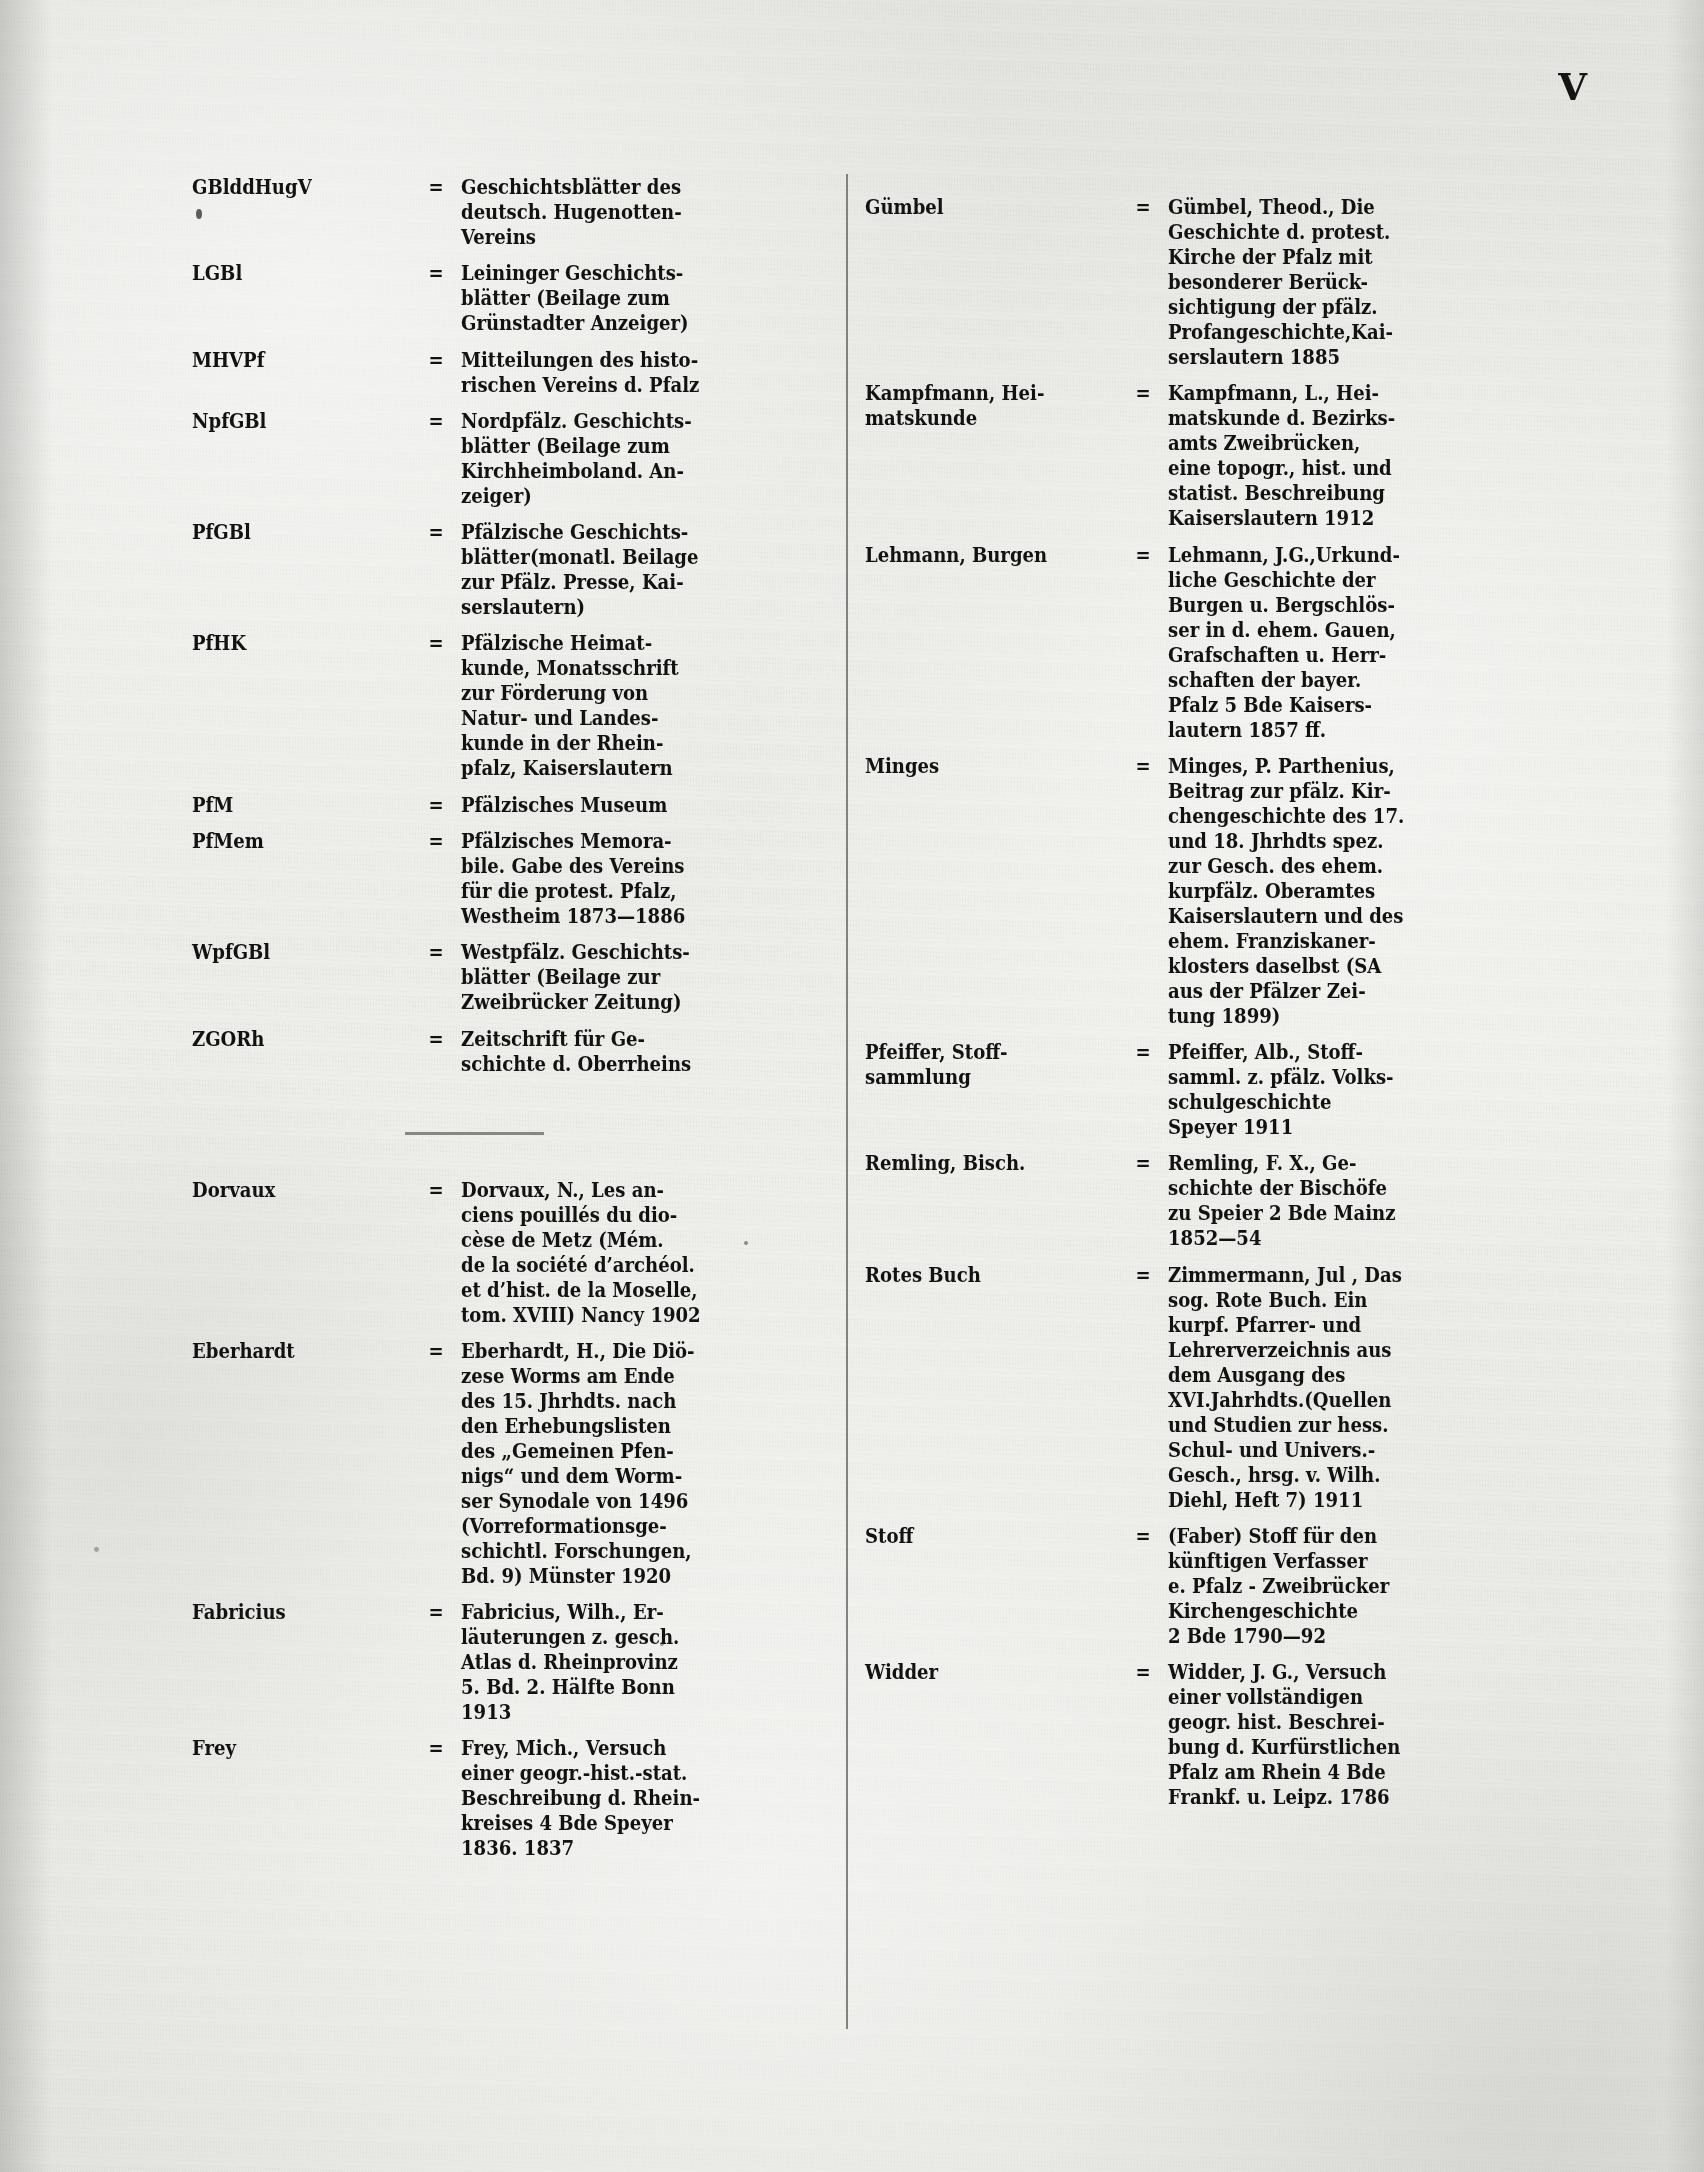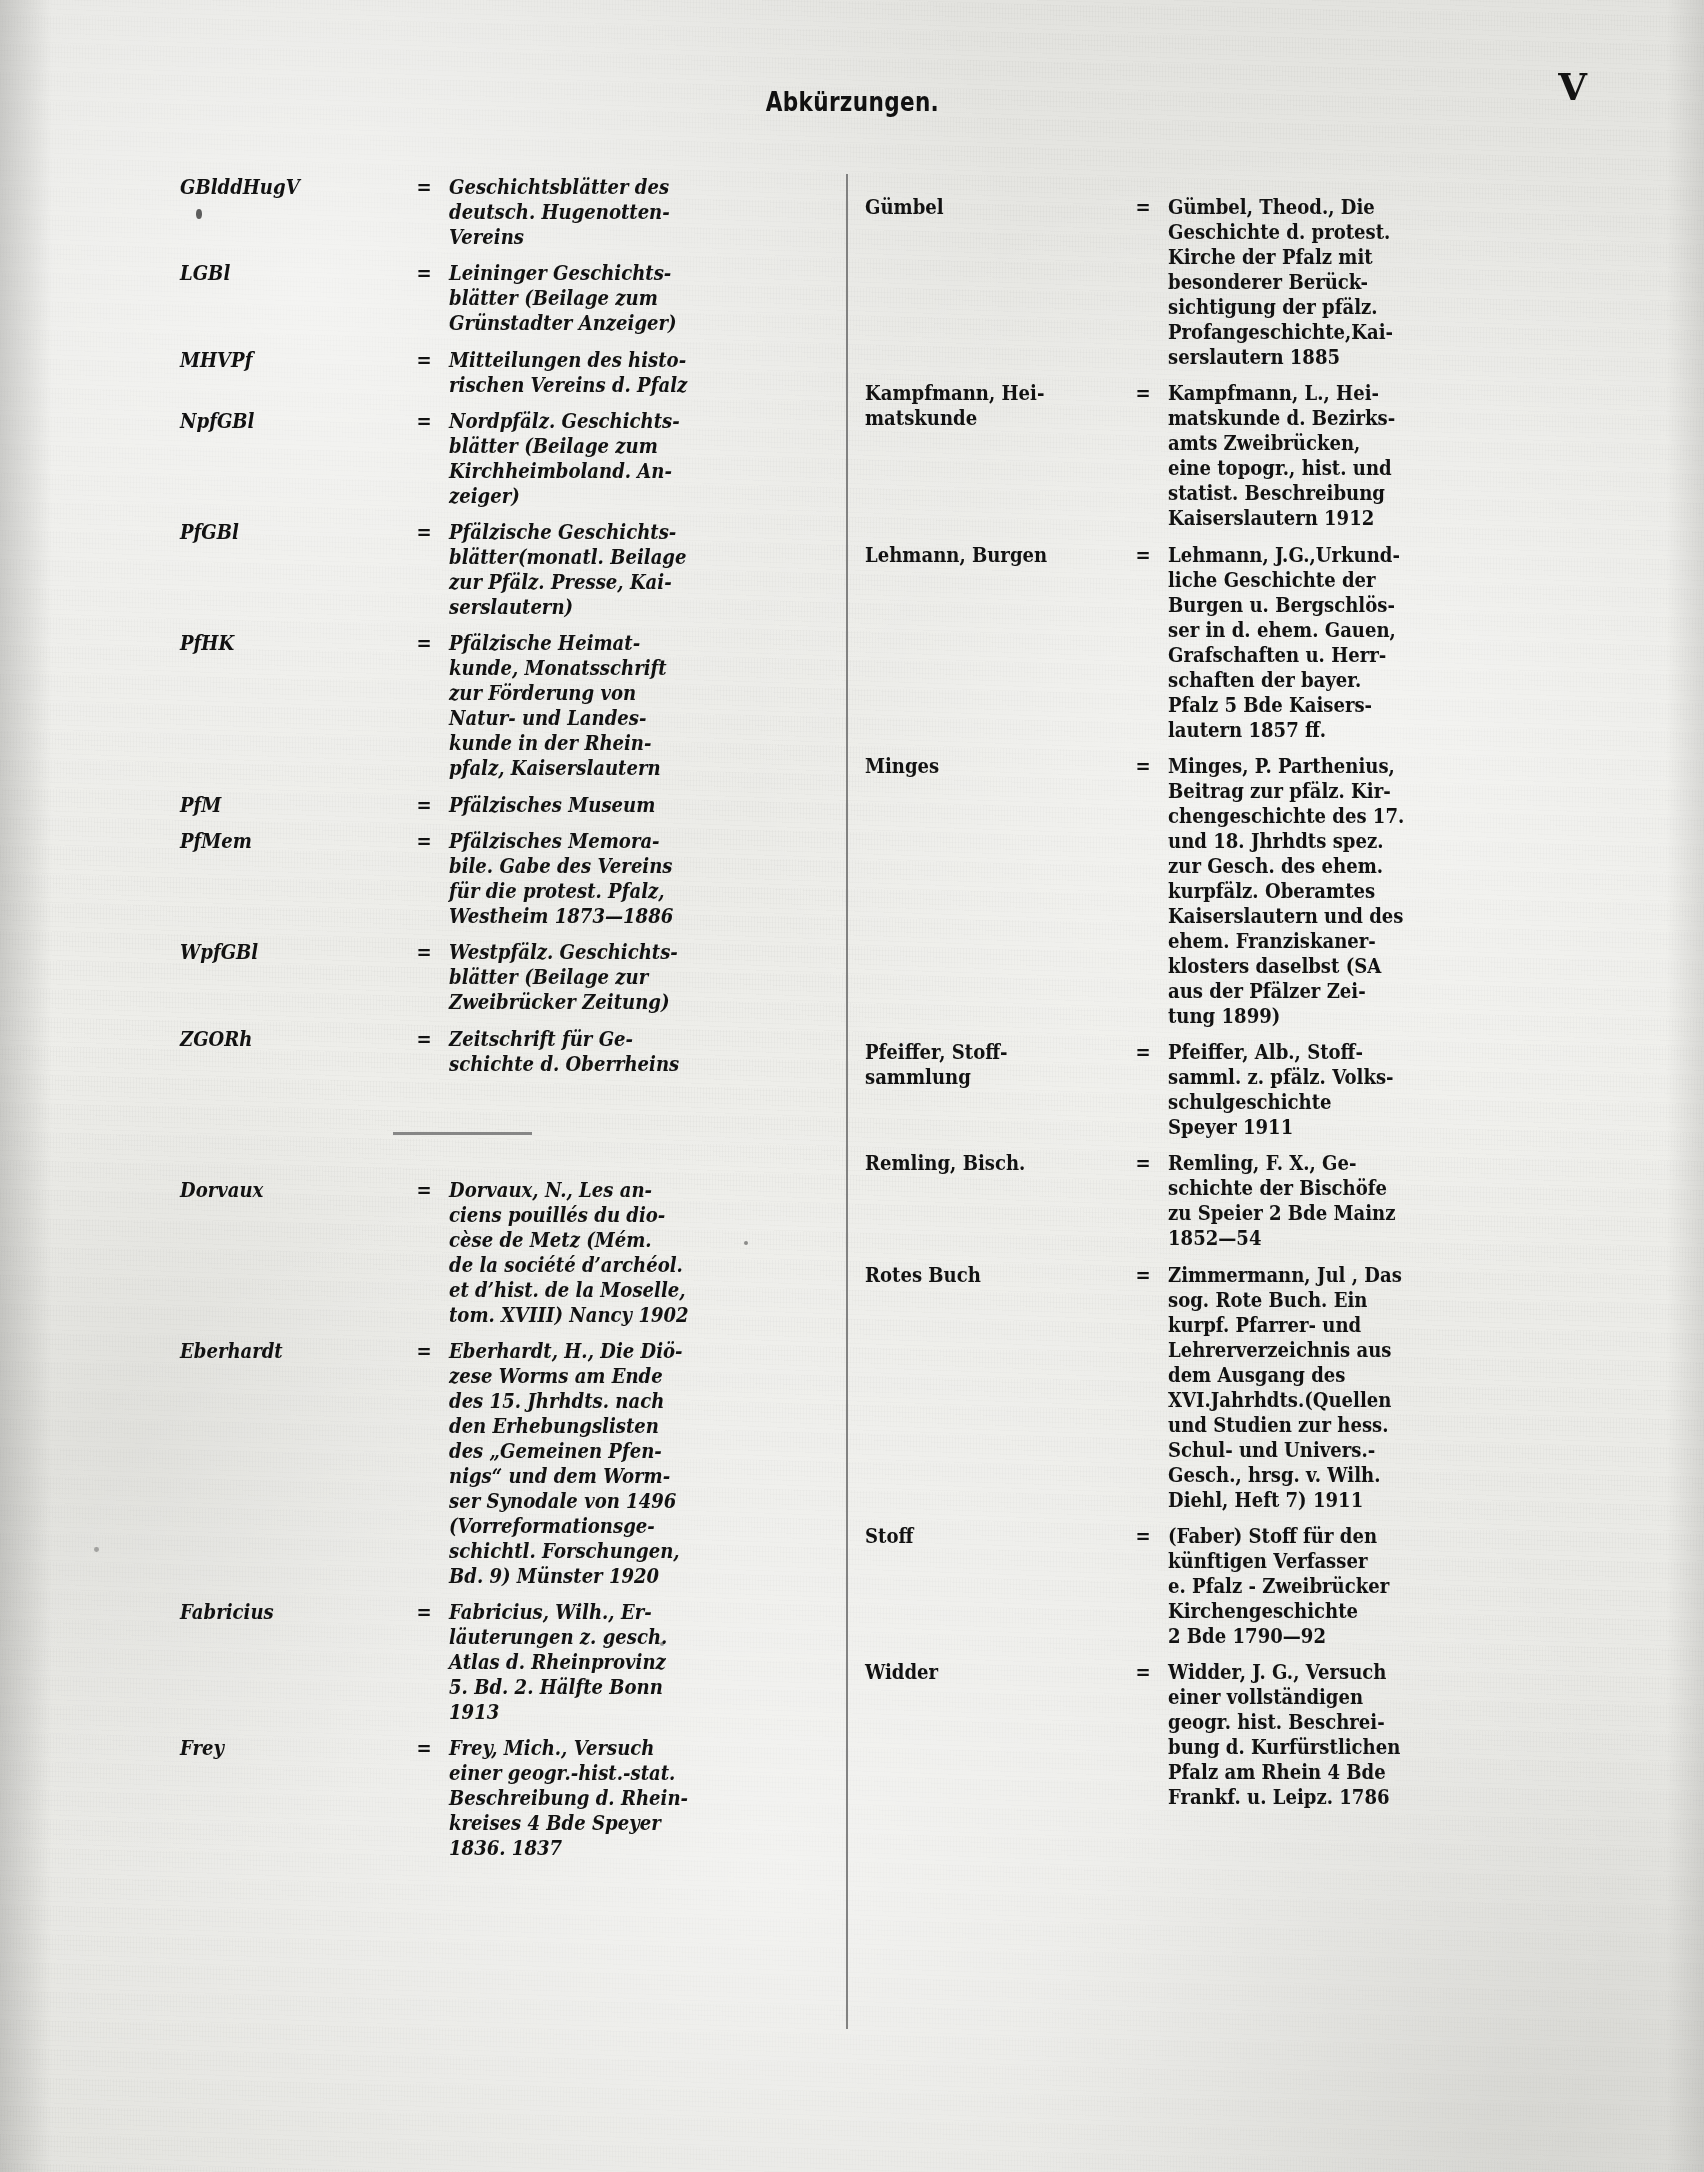--- a/index.html
+++ b/index.html
@@ -57,21 +57,21 @@
     font-weight:bold;font-size:37px;color:#141414;
   }
 
   
   .cols{
     position:absolute;top:174px;left:0;width:1705px;height:2042px;
   }
   .col{
     position:absolute;top:0;
   }
-  .col-left{left:180px;width:663px;font-style:italic;}
+  .col-left{left:192px;width:663px;}
   .col-right{left:865px;width:695px;margin-top:20px;}
 
   .rule{
     position:absolute;left:846px;top:174px;width:2.2px;height:1855px;
     background:#6e6e6e;opacity:.85;
   }
 
   
   .entry{
     display:grid;
@@ -110,23 +110,20 @@
 </style>
 </head>
 <body>
 
 <div id="paper"></div>
 <div id="gutter"></div>
 <div id="edge-right"></div>
 
 <div id="content">
 
-  <div class="runhead">
-    <span>Abkürzungen.</span>
-  </div>
 
   <div class="folio">V</div>
 
   <div class="rule"></div>
 
   <div class="cols">
 
     <div class="col col-left">
       <div id="left-abbrev">
           <div class="entry">

